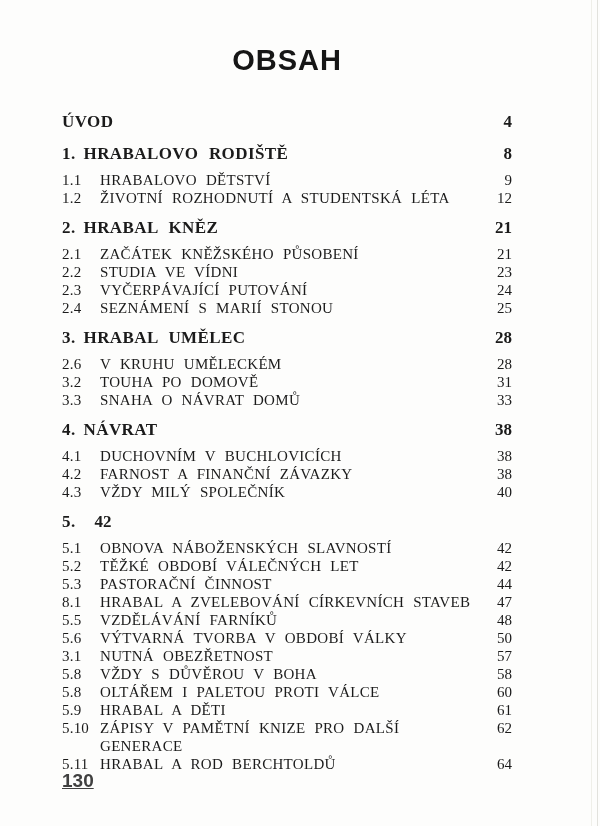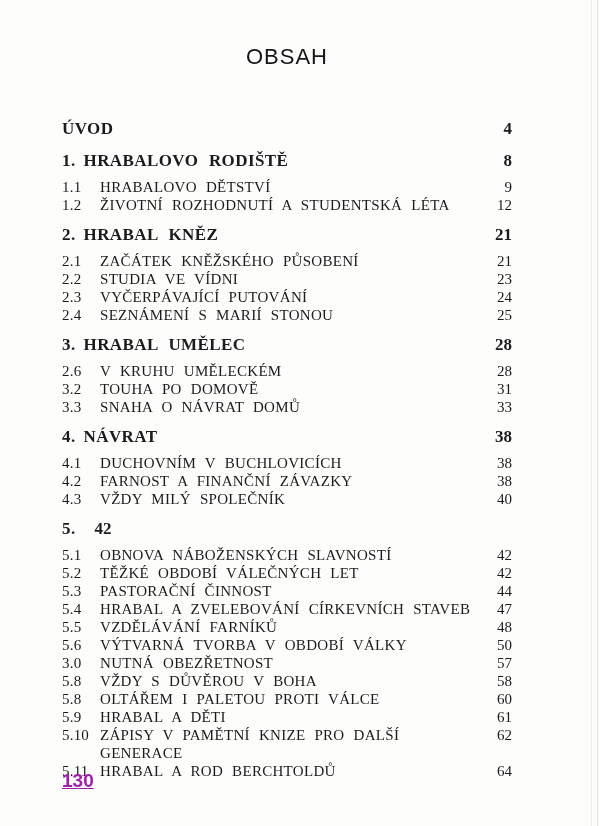--- a/index.html
+++ b/index.html
@@ -26,27 +26,27 @@
     background:#efefe9;
   }
   .content {
     position:absolute;
     left:62px; top:44px;
     width:450px;
   }
   .doc-title {
     text-align:center;
     font-family:"Liberation Sans", sans-serif;
-    font-weight:normal;
-    font-size:22px;
+    font-weight:bold;
+    font-size:29px;
     letter-spacing:1px;
     color:#161616;
   }
   .toc {
-    margin-top:48px;
+    margin-top:34px;
   }
   .row {
     display:flex;
     align-items:baseline;
   }
   .row.section {
     font-weight:bold;
     font-size:17px;
     line-height:22px;
     letter-spacing:0.4px;
@@ -65,21 +65,21 @@
   .row.section .num { margin-right:8px; word-spacing:normal; }
   .row.sub .num { width:38px; word-spacing:normal; letter-spacing:0.2px; }
   .ttl { flex:1 1 auto; }
   .pg  { flex:0 0 auto; text-align:right; min-width:28px; word-spacing:normal; letter-spacing:0; }
   .footer-page {
     position:absolute;
     left:62px; top:770px;
     font-family:"Liberation Sans", sans-serif;
     font-weight:bold;
     font-size:19px;
-    color:#a21caf;
+    color:#404040;
     text-decoration:underline;
   }
 </style>
 </head>
 <body>
 
 <div class="page">
   <div class="content">
     <div class="doc-title">OBSAH</div>
     <div class="toc">
@@ -181,36 +181,36 @@
     <span class="num">5.2</span>
     <span class="ttl">TĚŽKÉ OBDOBÍ VÁLEČNÝCH LET</span>
     <span class="pg">42</span>
   </div>
         <div class="row sub">
     <span class="num">5.3</span>
     <span class="ttl">PASTORAČNÍ ČINNOST</span>
     <span class="pg">44</span>
   </div>
         <div class="row sub">
-    <span class="num">5.4</span>
+    <span class="num">8.1</span>
     <span class="ttl">HRABAL A ZVELEBOVÁNÍ CÍRKEVNÍCH STAVEB</span>
     <span class="pg">47</span>
   </div>
         <div class="row sub">
     <span class="num">5.5</span>
     <span class="ttl">VZDĚLÁVÁNÍ FARNÍKŮ</span>
     <span class="pg">48</span>
   </div>
         <div class="row sub">
     <span class="num">5.6</span>
     <span class="ttl">VÝTVARNÁ TVORBA V OBDOBÍ VÁLKY</span>
     <span class="pg">50</span>
   </div>
         <div class="row sub">
-    <span class="num">3.0</span>
+    <span class="num">3.1</span>
     <span class="ttl">NUTNÁ OBEZŘETNOST</span>
     <span class="pg">57</span>
   </div>
         <div class="row sub">
     <span class="num">5.8</span>
     <span class="ttl">VŽDY S DŮVĚROU V BOHA</span>
     <span class="pg">58</span>
   </div>
         <div class="row sub">
     <span class="num">5.8</span>

